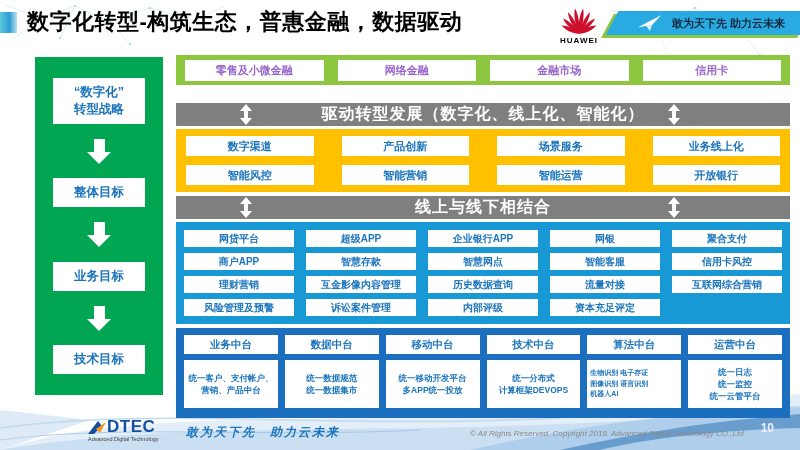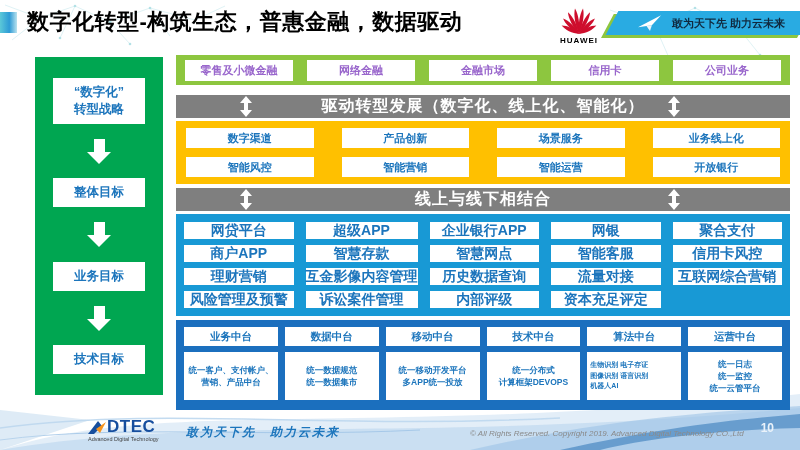--- a/index.html
+++ b/index.html
@@ -31,34 +31,34 @@
   .side-box.tall{height:46px;}
   .side-box.short{height:29px;}
   .big-arrow{display:flex;flex-direction:column;align-items:center;}
   .big-arrow .stem{width:11px;height:13px;background:#fff;}
   .big-arrow .head{width:0;height:0;border-left:12px solid transparent;border-right:12px solid transparent;border-top:12px solid #fff;}
 
   
   .main{position:absolute;left:176px;top:55px;width:614px;}
   .band{box-sizing:border-box;width:100%;}
   .band-green{height:30px;background:#8DC63F;display:flex;align-items:center;justify-content:space-between;
-    padding:0 9px;gap:14px;margin-bottom:10px;}
+    padding:0 9px;gap:14px;margin-bottom:18px;}
   .band-green .wbox{flex:1;height:21px;background:#fff;color:#9966CC;font-size:11px;font-weight:600;
     display:flex;align-items:center;justify-content:center;}
   .band-gray{height:23px;background:#7F7F7F;position:relative;display:flex;align-items:center;justify-content:center;margin-bottom:3px;}
   .band-gray .glabel{color:#fff;font-size:16px;font-weight:600;letter-spacing:1px;}
   .varrow{position:absolute;top:1px;}
   .varrow.left{left:64px;} .varrow.right{left:492px;}
   .band-yellow{background:#FFC000;padding:7px 10px;display:grid;grid-template-columns:repeat(4,1fr);
     gap:9px 28px;margin-bottom:4px;}
   .band-yellow .wbox{height:20px;background:#fff;color:#1C75BC;font-size:11px;font-weight:600;
     display:flex;align-items:center;justify-content:center;}
   .band-blue{background:#1899D5;padding:8px 8px;display:grid;grid-template-columns:repeat(5,1fr);
     gap:6px 12px;margin-bottom:4px;}
-  .band-blue .wbox{height:17px;background:#fff;color:#1C75BC;font-size:14px;font-weight:600;
+  .band-blue .wbox{height:17px;background:#fff;color:#1C75BC;font-size:10px;font-weight:600;
     display:flex;align-items:center;justify-content:center;white-space:nowrap;}
   .band-navy{background:#1B6FBE;padding:7px 8px 10px;display:grid;grid-template-columns:repeat(6,1fr);gap:7px;}
   .plat{display:flex;flex-direction:column;gap:6px;}
   .plat-header{height:19px;background:#fff;color:#1C75BC;font-size:10.5px;font-weight:600;
     display:flex;align-items:center;justify-content:center;text-align:right;}
   .plat-detail{flex:1;min-height:48px;background:#fff;color:#1C75BC;font-size:8.5px;font-weight:600;
     display:flex;align-items:center;justify-content:center;text-align:center;white-space:pre-line;line-height:1.45;padding:2px 3px;box-sizing:border-box;}
   .plat-detail.tiny{font-size:7px;text-align:left;justify-content:flex-start;line-height:1.5;}
 
   
@@ -163,21 +163,20 @@
     <div class="side-box short">技术目标</div>
   </div>
 
   <div class="main">
 
     <div class="band band-green">
       <div class="wbox">零售及小微金融</div>
       <div class="wbox">网络金融</div>
       <div class="wbox">金融市场</div>
       <div class="wbox">信用卡</div>
-      <div class="wbox">公司业务</div>
     </div>
 
     <div class="band band-gray">
       <svg class="varrow left" width="12" height="21" viewBox="0 0 12 21">
         <polygon points="6,0 12,7 8,7 8,14 12,14 6,21 0,14 4,14 4,7 0,7" fill="#fff"></polygon>
         </svg>
       <span class="glabel">驱动转型发展（数字化、线上化、智能化）</span>
       <svg class="varrow right" width="12" height="21" viewBox="0 0 12 21">
         <polygon points="6,0 12,7 8,7 8,14 12,14 6,21 0,14 4,14 4,7 0,7" fill="#fff"></polygon>
         </svg>

